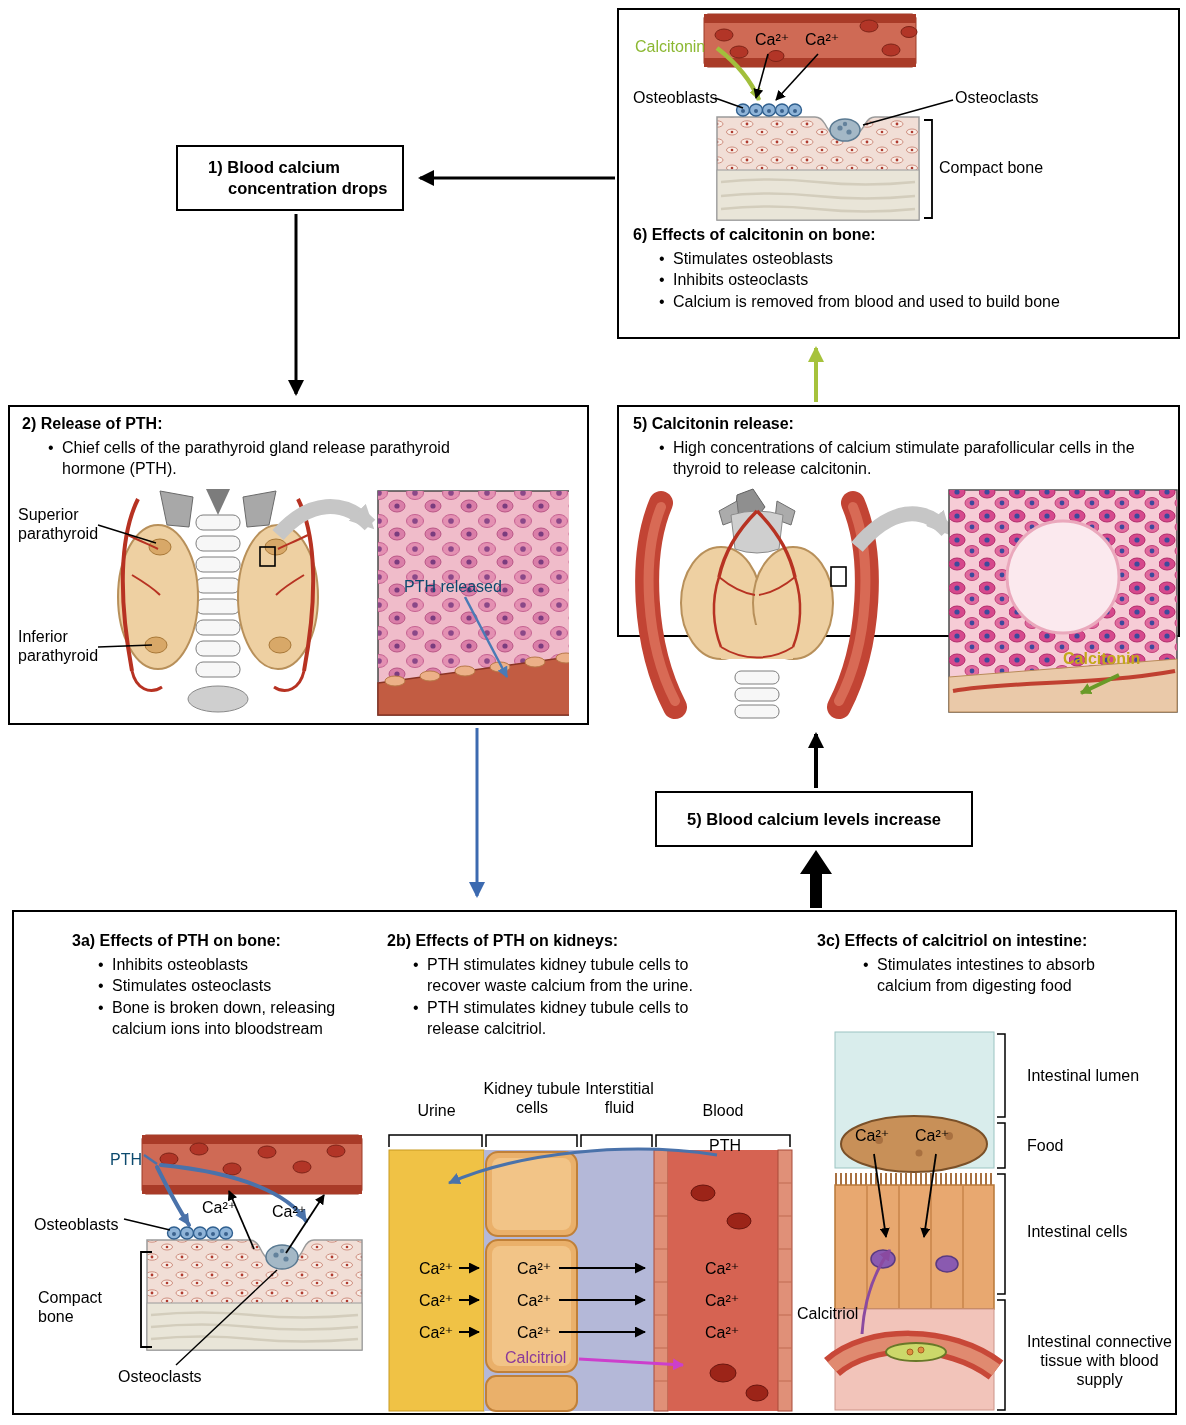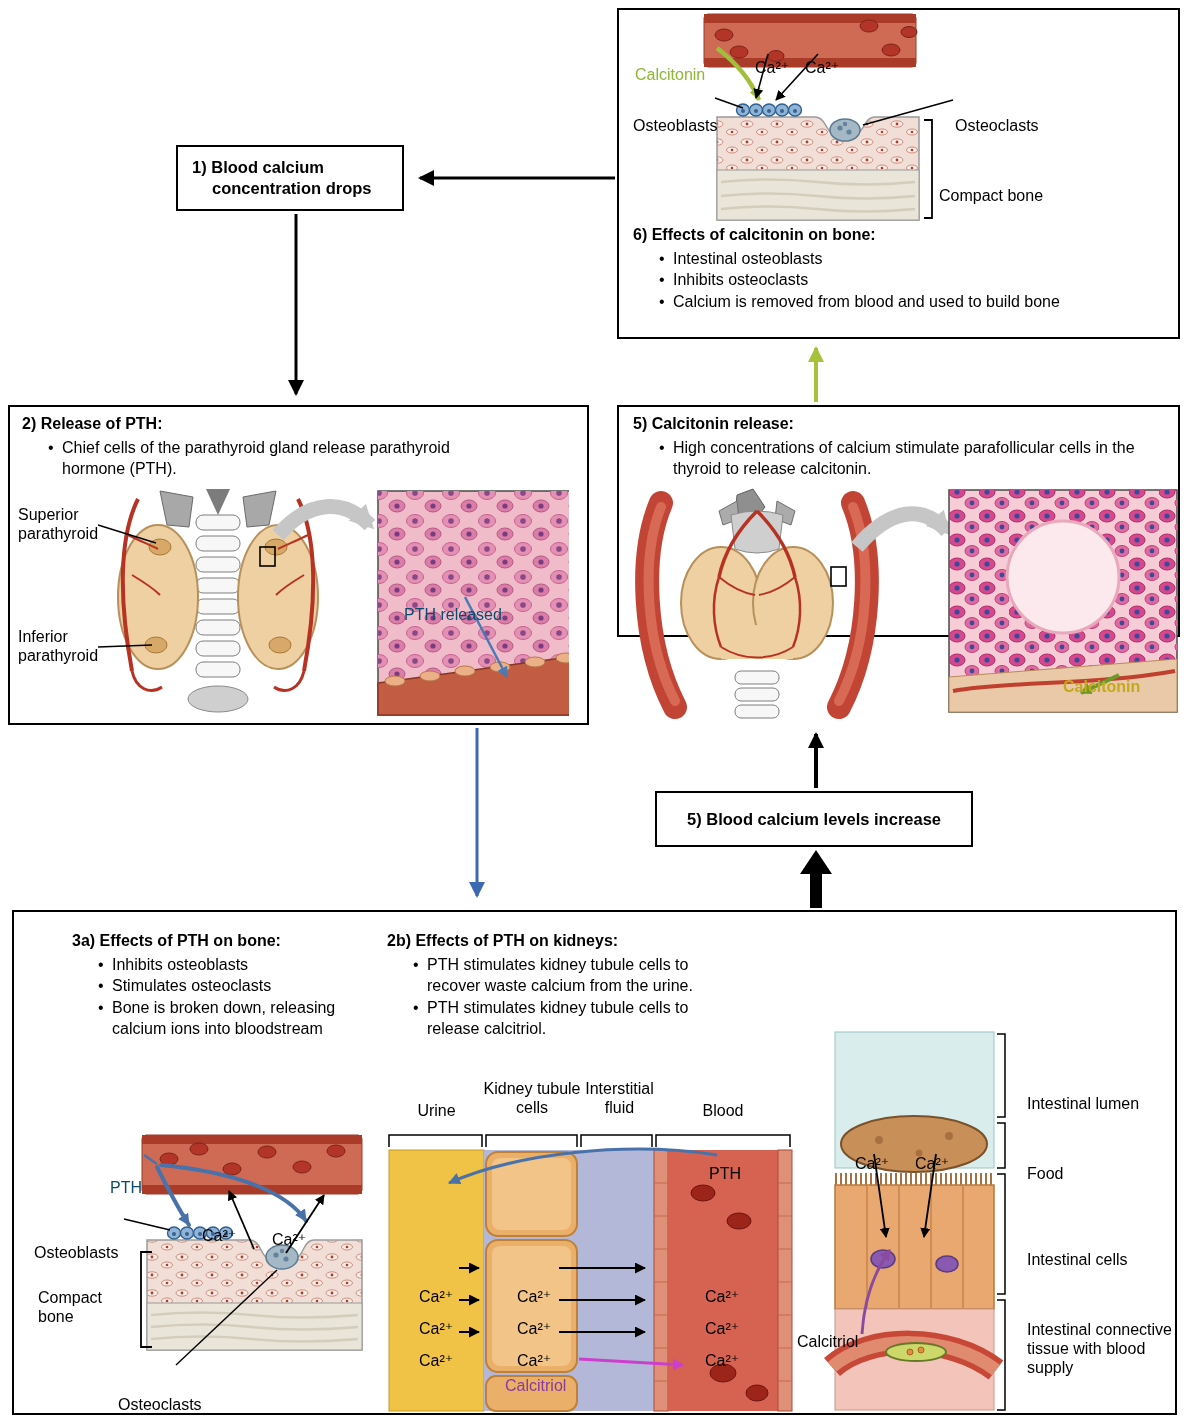--- a/index.html
+++ b/index.html
@@ -1,41 +1,41 @@
 <!DOCTYPE html>
 <html><head>
 <meta charset="utf-8">
 <style>
   * { margin:0; padding:0; box-sizing:border-box; }
   html,body { background:#fff; }
   .page { position:relative; width:1186px; height:1425px; background:#fff;
           font-family:"Liberation Sans","DejaVu Sans",sans-serif; color:#000; overflow:hidden; }
   .box { position:absolute; border:2px solid #000; background:#fff; }
   .lbl { position:absolute; font-size:16px; line-height:1.2; z-index:3; }
-  .nowrap { white-space:nowrap;margin-top:28px; }
+  .nowrap { white-space:nowrap; }
   .center { text-align:center; }
   .blue { color:#0c4a6e; }
   .green { color:#8cb832; }
   .purple { color:#8a3a9a; }
   .gold { color:#c3a91c; font-weight:bold; }
   .head { position:absolute; z-index:3; }
   .sec-title { font-weight:bold; font-size:16px; margin-bottom:4px; }
   .bullets { margin-left:26px; }
   .bullet { display:flex; font-size:16px; line-height:1.34; }
   .bullet::before { content:"\2022"; flex:0 0 14px; }
   svg.ill { position:absolute; z-index:1; }
   .overlay { position:absolute; left:0; top:0; z-index:4; pointer-events:none; }
   .boxtitle { font-weight:bold; font-size:16.5px; line-height:1.25; }
 </style>
 </head>
 <body>
 
 <div class="page">
 
-  <div class="box" style="left:176px;top:145px;width:228px;height:66px;display:flex;align-items:center;padding:4px 10px 4px 14px;">
+  <div class="box" style="left:176px;top:145px;width:228px;height:66px;display:flex;align-items:center;padding:4px 10px 4px 30px;">
     <div class="boxtitle" style="padding-left:20px;text-indent:-20px;">1) Blood calcium concentration drops</div>
   </div>
 
   <div class="box" style="left:617px;top:8px;width:563px;height:331px;">
     <svg class="ill" style="left:0;top:0;" width="559" height="228">
       <defs>
         <pattern id="osteoA" width="30" height="18" patternUnits="userSpaceOnUse">
           <rect width="30" height="18" fill="#f1ded6"></rect>
           <ellipse cx="8" cy="6" rx="6" ry="3.2" fill="#f9ece5" stroke="#cf8f80" stroke-width="1"></ellipse>
           <circle cx="8" cy="6" r="1.4" fill="#b03a2e"></circle>
@@ -95,21 +95,21 @@
     <div class="lbl green nowrap" style="left:16px;top:27px;">Calcitonin</div>
     <div class="lbl nowrap" style="left:136px;top:20px;">Ca²⁺</div>
     <div class="lbl nowrap" style="left:186px;top:20px;">Ca²⁺</div>
     <div class="lbl nowrap" style="left:14px;top:78px;">Osteoblasts</div>
     <div class="lbl nowrap" style="left:336px;top:78px;">Osteoclasts</div>
     <div class="lbl nowrap" style="left:320px;top:148px;">Compact bone</div>
     <div class="head" style="left:14px;top:216px;width:535px;">
       <div class="sec-title">6) Effects of calcitonin on bone:</div>
       <div class="bullets">
         <div class="bullet">
-            <span>Intestinal osteoblasts</span>
+            <span>Stimulates osteoblasts</span>
           </div>
         <div class="bullet">
             <span>Inhibits osteoclasts</span>
           </div>
         <div class="bullet">
             <span>Calcium is removed from blood and used to build bone</span>
           </div>
       </div>
     </div>
   </div>
@@ -276,20 +276,28 @@
       <div class="bullets" style="width:310px;">
         <div class="bullet">
             <span>PTH stimulates kidney tubule cells to recover waste calcium from the urine.</span>
           </div>
         <div class="bullet">
             <span>PTH stimulates kidney tubule cells to release calcitriol.</span>
           </div>
       </div>
     </div>
 
+    <div class="head" style="left:803px;top:20px;width:360px;">
+      <div class="sec-title">3c) Effects of calcitriol on intestine:</div>
+      <div class="bullets" style="width:265px;margin-left:46px;">
+        <div class="bullet">
+            <span>Stimulates intestines to absorb calcium from digesting food</span>
+          </div>
+      </div>
+    </div>
 
     <svg class="ill" style="left:10px;top:195px;" width="360" height="305">
       <defs>
         <pattern id="osteoB" width="30" height="18" patternUnits="userSpaceOnUse">
           <rect width="30" height="18" fill="#f1ded6"></rect>
           <ellipse cx="8" cy="6" rx="6" ry="3.2" fill="#f9ece5" stroke="#cf8f80" stroke-width="1"></ellipse>
           <circle cx="8" cy="6" r="1.4" fill="#b03a2e"></circle>
           <ellipse cx="23" cy="14" rx="5.5" ry="3" fill="#f9ece5" stroke="#cf8f80" stroke-width="1"></ellipse>
           <circle cx="23" cy="14" r="1.3" fill="#b03a2e"></circle>
         </pattern>
@@ -466,21 +474,21 @@
       <polyline points="173,12 181,12 181,95 173,95" fill="none" stroke="#000" stroke-width="1.5"></polyline>
       <polyline points="173,101 181,101 181,146 173,146" fill="none" stroke="#000" stroke-width="1.5"></polyline>
       <polyline points="173,152 181,152 181,272 173,272" fill="none" stroke="#000" stroke-width="1.5"></polyline>
       <polyline points="173,278 181,278 181,388 173,388" fill="none" stroke="#000" stroke-width="1.5"></polyline>
     </svg>
     <div class="lbl nowrap" style="left:841px;top:214px;">Ca²⁺</div>
     <div class="lbl nowrap" style="left:901px;top:214px;">Ca²⁺</div>
     <div class="lbl nowrap" style="left:1013px;top:154px;">Intestinal lumen</div>
     <div class="lbl nowrap" style="left:1013px;top:224px;">Food</div>
     <div class="lbl nowrap" style="left:1013px;top:310px;">Intestinal cells</div>
-    <div class="lbl" style="left:1013px;top:408px;width:145px;">Intestinal connective tissue with blood supply</div>
+    <div class="lbl" style="left:1013px;top:420px;width:145px;text-align:center;">Intestinal connective tissue with blood supply</div>
     <div class="lbl nowrap" style="left:783px;top:392px;">Calcitriol</div>
   </div>
 
   <svg class="overlay" width="1186" height="1425">
     <defs>
       <marker id="mA" markerWidth="18" markerHeight="16" refX="14" refY="8" orient="auto" markerUnits="userSpaceOnUse">
           <path d="M0,0 L16,8 L0,16 Z" fill="#000"></path>
         </marker>
       <marker id="mABlue" markerWidth="18" markerHeight="16" refX="14" refY="8" orient="auto" markerUnits="userSpaceOnUse">
           <path d="M0,0 L16,8 L0,16 Z" fill="#3c6ab0"></path>

